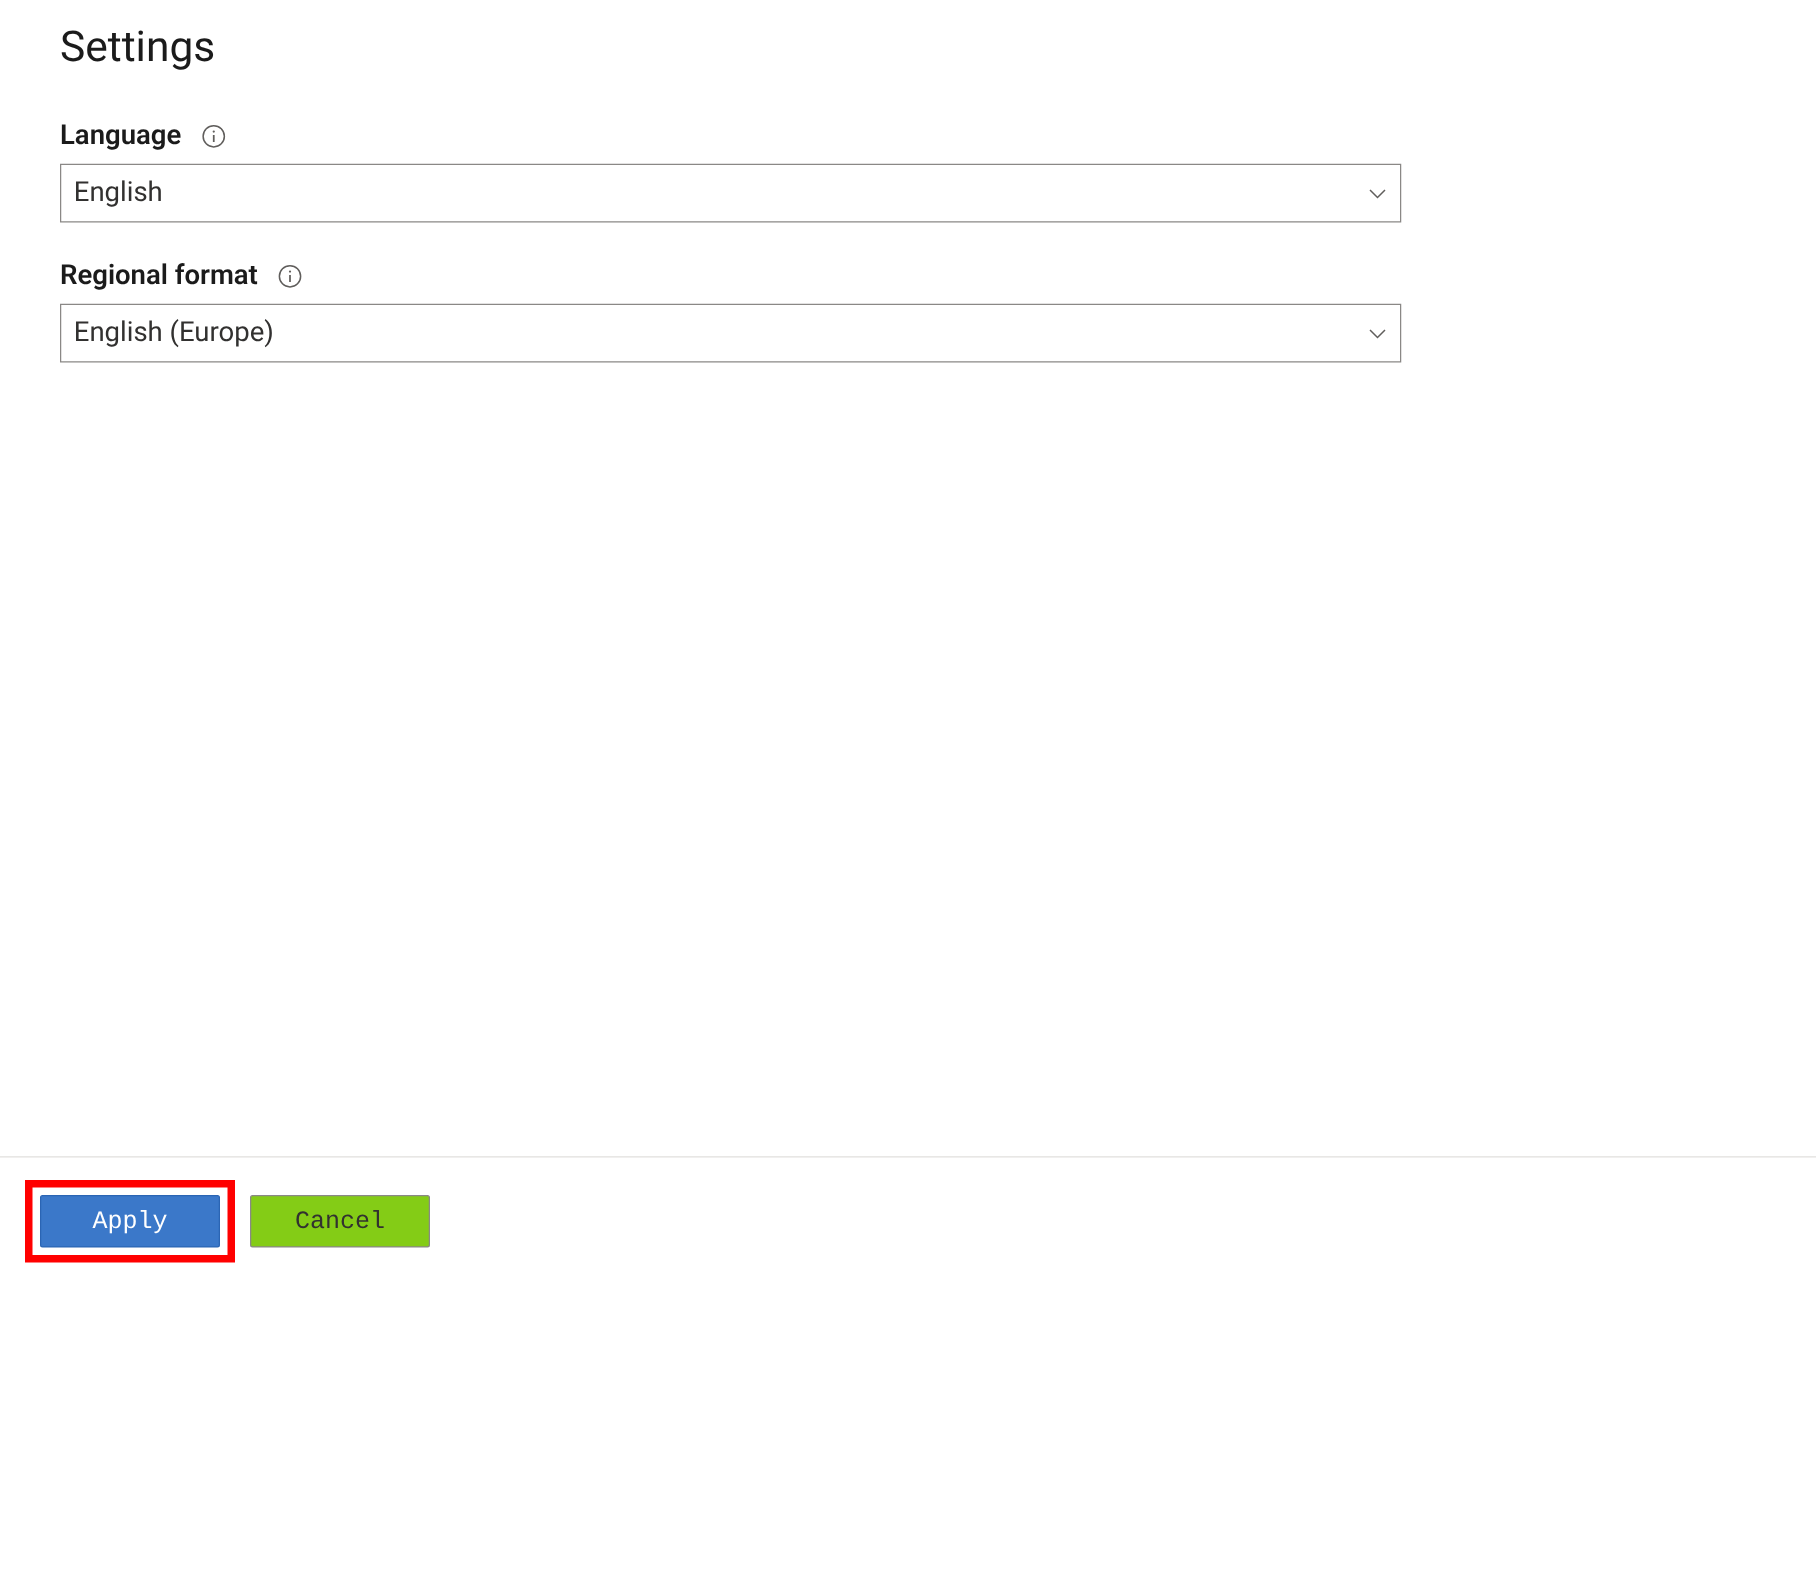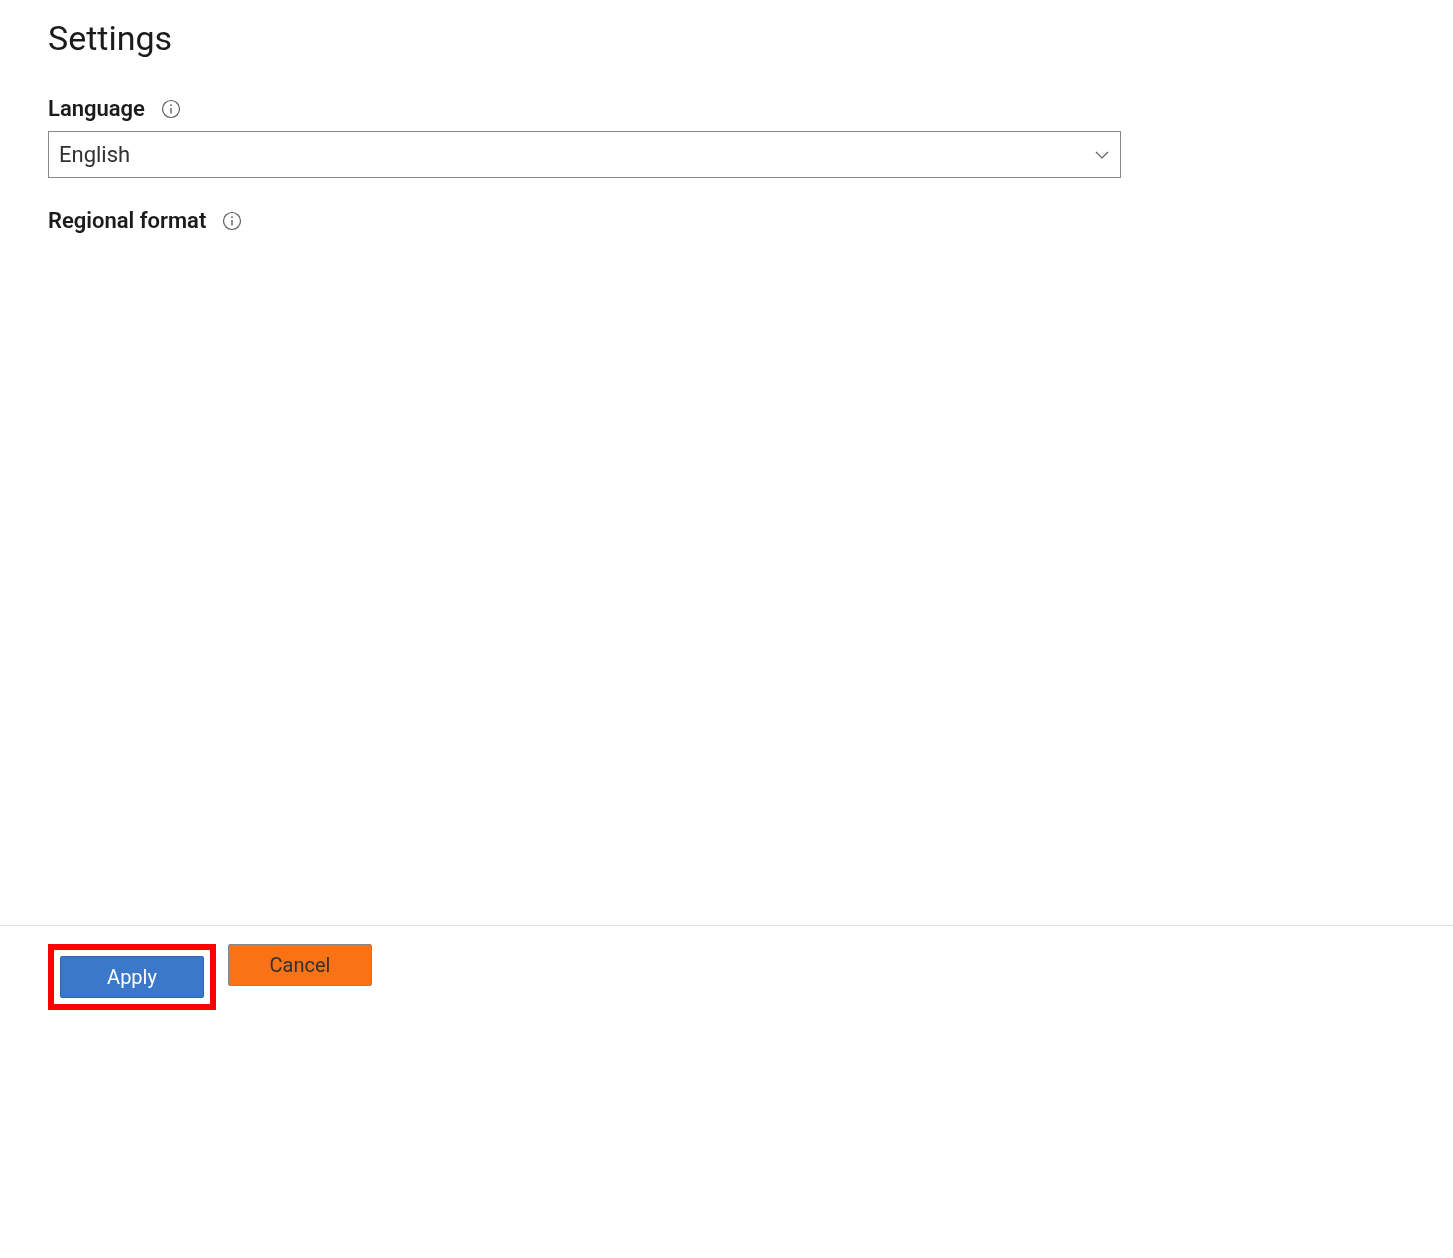--- a/index.html
+++ b/index.html
@@ -78,24 +78,26 @@
     .footer-divider {
       position: absolute;
       left: 0;
       right: 0;
       top: 925px;
       border: none;
       border-top: 1px solid #e1dfdd;
     }
     .footer-buttons {
       position: absolute;
-      left: 48px;
+      left: 20px;
       top: 944px;
       display: flex;
+      align-items: center;
       gap: 0;
+      font-family: Liberation Mono, monospace;
     }
     .highlight-box {
       border: 6px solid #ff0000;
       padding: 6px;
       display: inline-flex;
       margin-right: 12px;
     }
     .btn {
       height: 42px;
       min-width: 144px;
@@ -107,21 +109,21 @@
       align-items: center;
       justify-content: center;
       padding: 0 20px;
     }
     .btn-primary {
       background: #3b78c9;
       color: #ffffff;
       border: 1px solid #2b65b4;
     }
     .btn-default {
-      background: #f97316;
+      background: #84cc16;
       color: #323130;
       border: 1px solid #8a8886;
     }
   </style>
 </head>
 <body>
 
 <div class="content">
   <h1 class="page-title">Settings</h1>
 
@@ -150,20 +152,28 @@
     <div class="field-label-row">
       <span class="field-label">Regional format</span>
       <span class="info-icon">
         <svg viewBox="0 0 20 20" fill="none" stroke="currentColor" stroke-width="1.2">
           <circle cx="10" cy="10" r="8.5"></circle>
           <circle cx="10" cy="6.2" r="0.9" fill="currentColor" stroke="none"></circle>
           <line x1="10" y1="9" x2="10" y2="14.5" stroke-width="1.4"></line>
         </svg>
       </span>
     </div>
+    <div class="dropdown">
+      <span class="dropdown-value">English (Europe)</span>
+      <span class="chevron-icon">
+        <svg viewBox="0 0 16 16" fill="none" stroke="currentColor" stroke-width="1.2">
+          <polyline points="2,5 8,11 14,5"></polyline>
+        </svg>
+      </span>
+    </div>
   </div>
 </div>
 
 <hr class="footer-divider">
 
 <div class="footer-buttons">
   <span class="highlight-box">
     <button class="btn btn-primary">Apply</button>
   </span>
   <button class="btn btn-default">Cancel</button>

